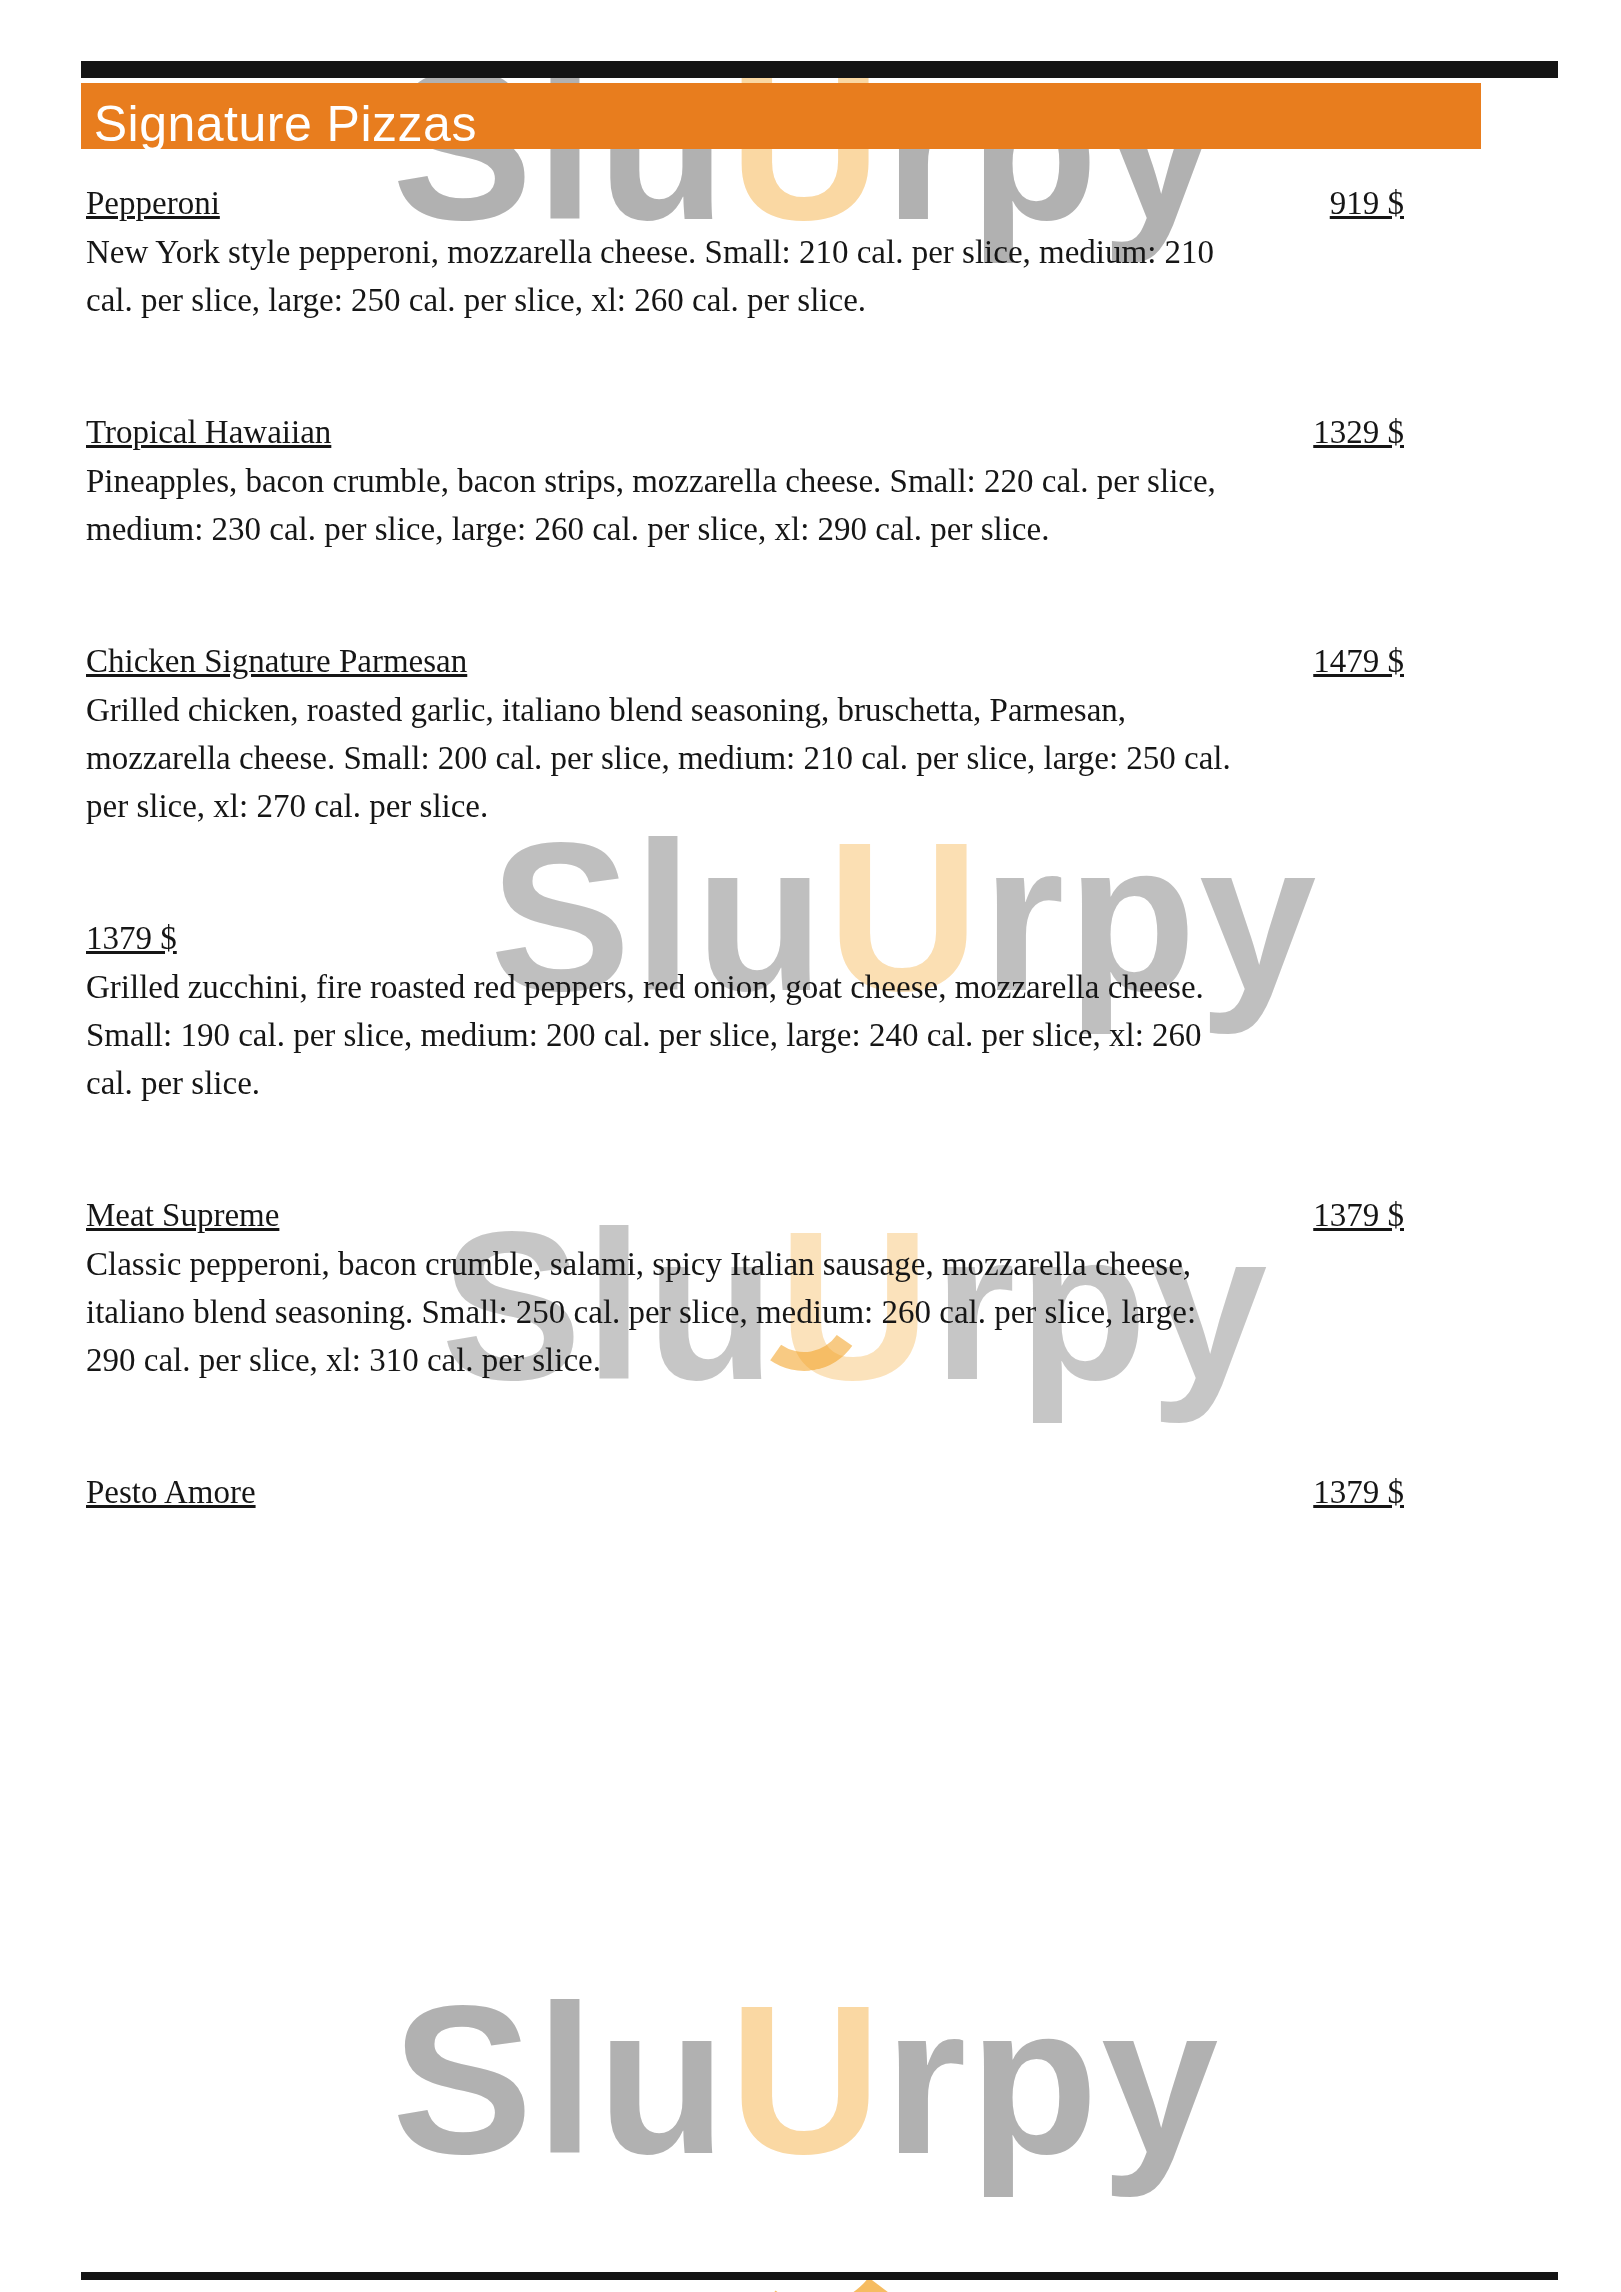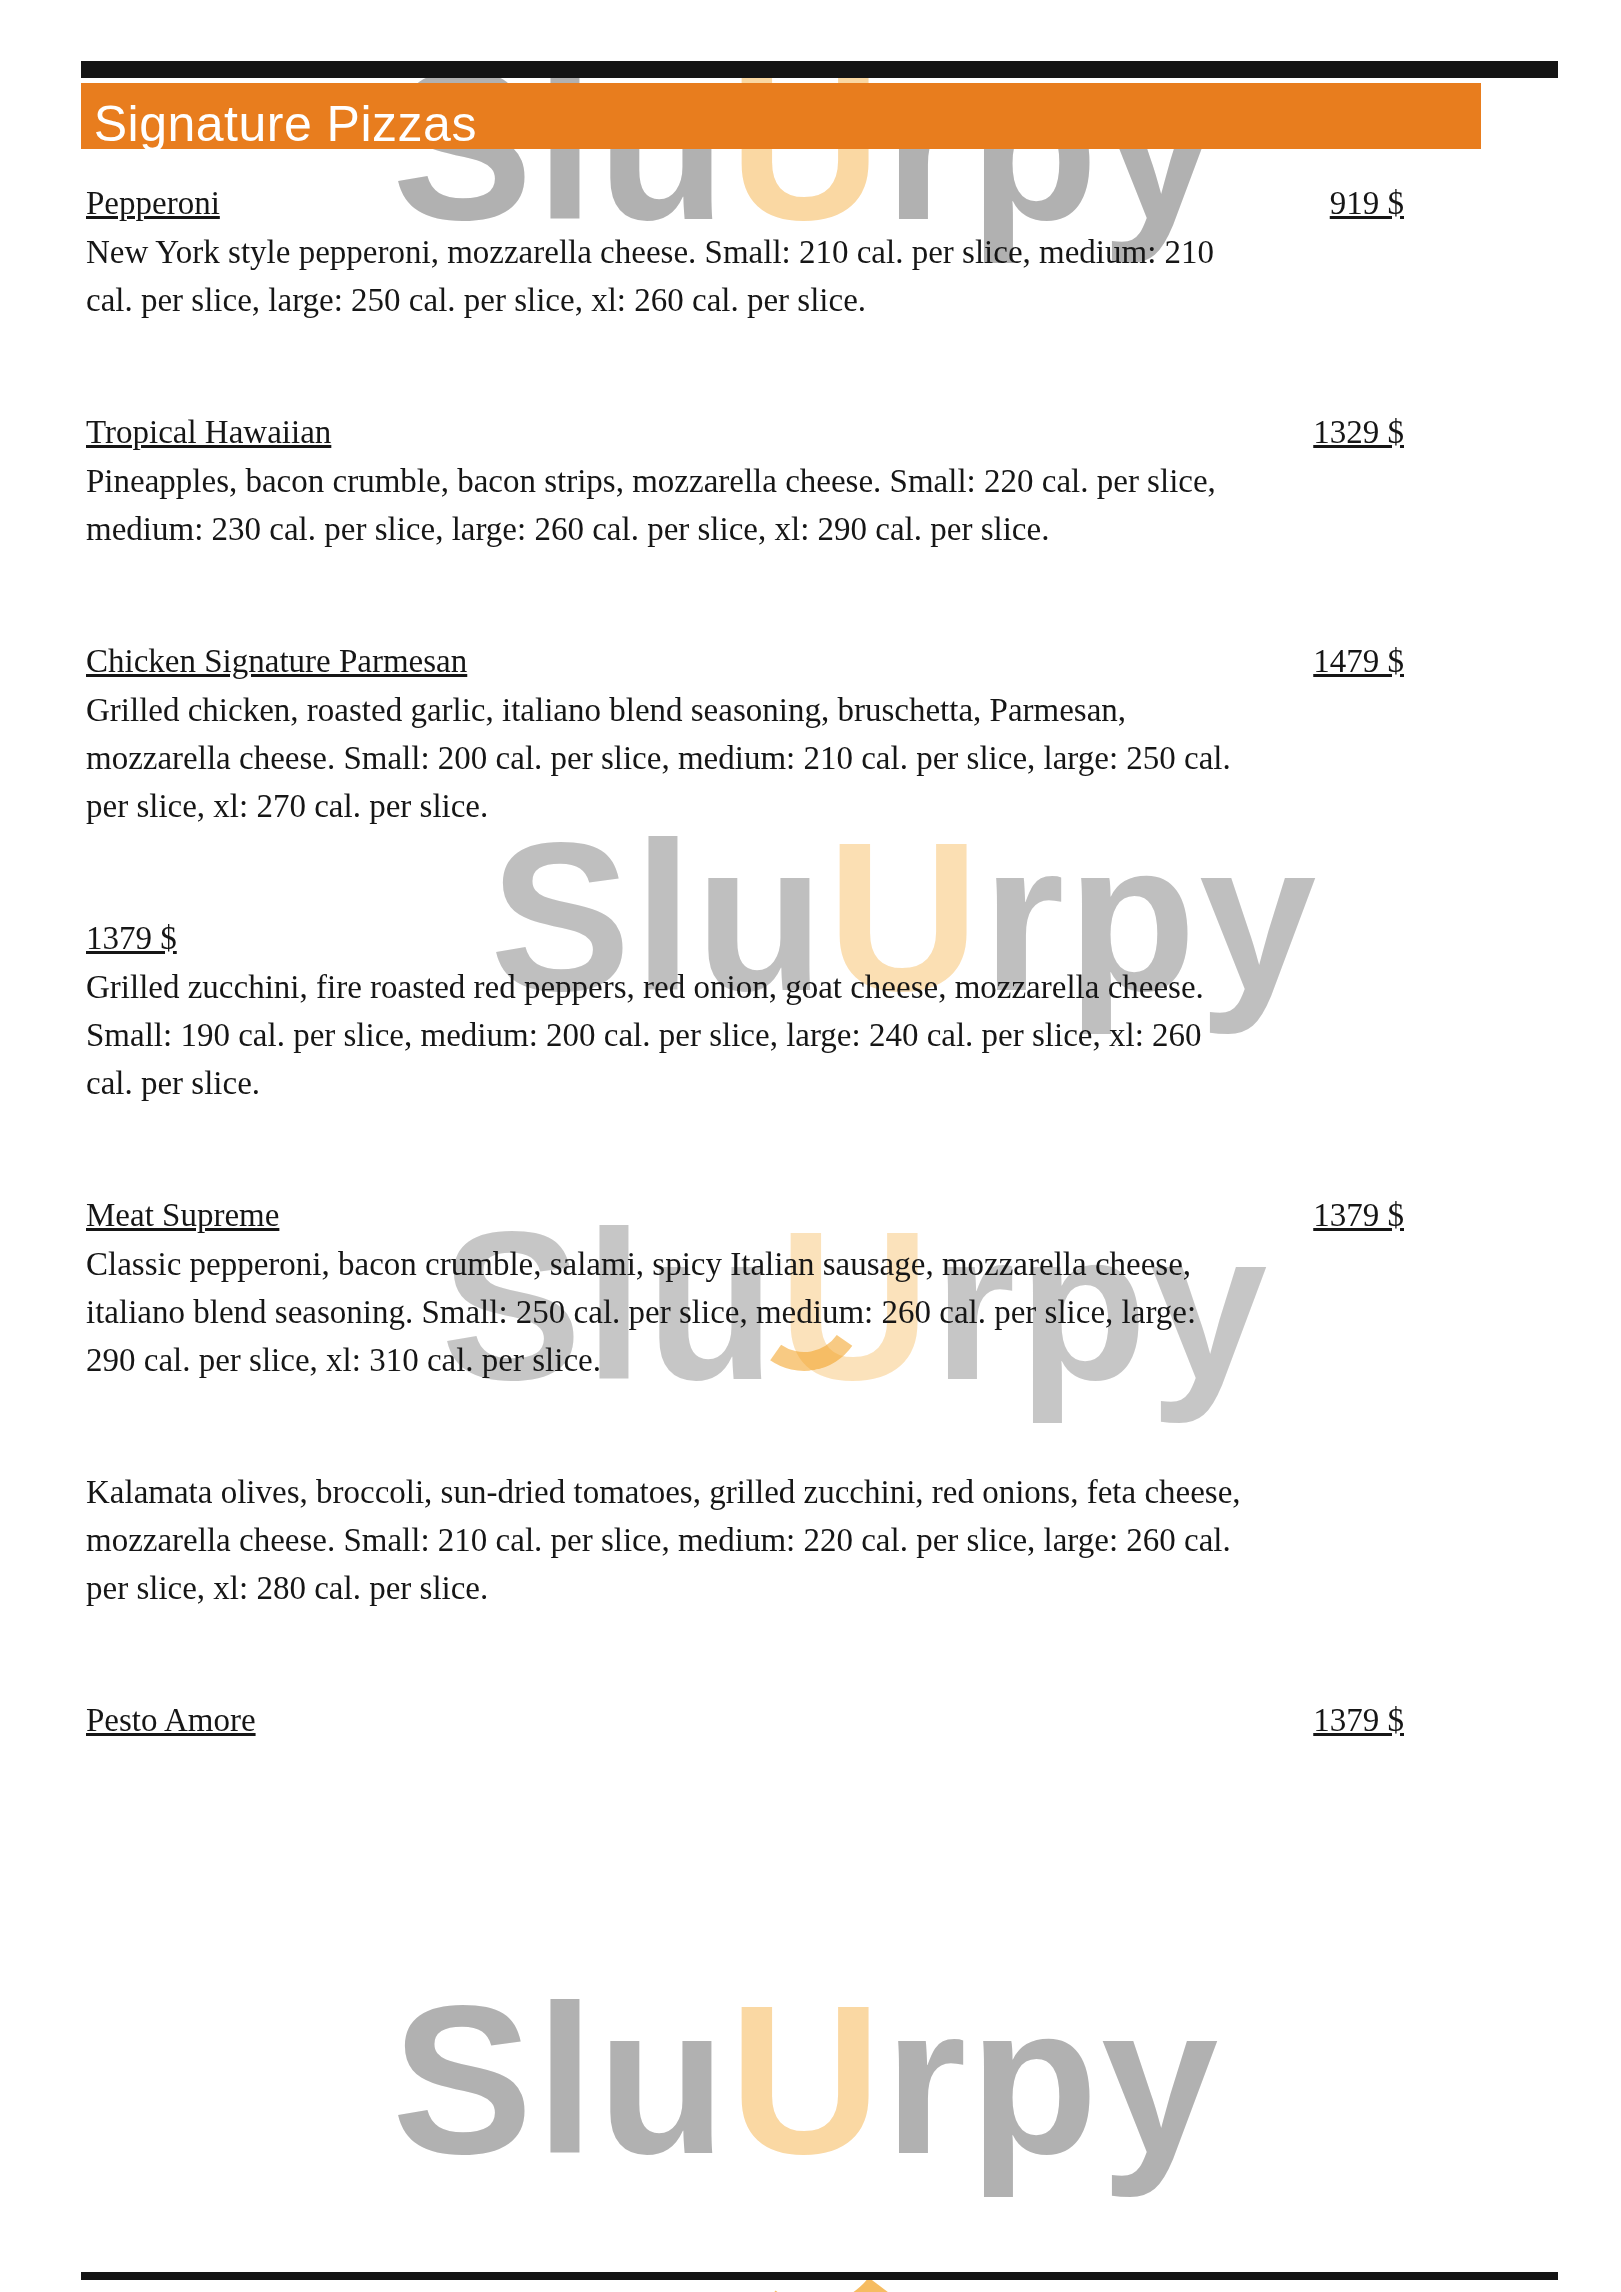--- a/index.html
+++ b/index.html
@@ -154,21 +154,20 @@
 
     <div class="menu-item">
       <div class="item-head">
         <span class="item-name">Meat Supreme</span>
         <span class="item-price">1379 $</span>
       </div>
       <p class="item-desc">Classic pepperoni, bacon crumble, salami, spicy Italian sausage, mozzarella cheese, italiano blend seasoning. Small: 250 cal. per slice, medium: 260 cal. per slice, large: 290 cal. per slice, xl: 310 cal. per slice.</p>
     </div>
 
     <div class="menu-item">
-      <p class="item-desc">Kalamata olives, broccoli, sun-dried tomatoes, grilled zucchini, red onions, feta cheese, mozzarella cheese. Small: 210 cal. per slice, medium: 220 cal. per slice, large: 260 cal. per slice, xl: 280 cal. per slice.</p>
     </div>
 
     <div class="menu-item">
       <div class="item-head">
         <span class="item-name">Pesto Amore</span>
         <span class="item-price">1379 $</span>
       </div>
     </div>
 
   </div>

